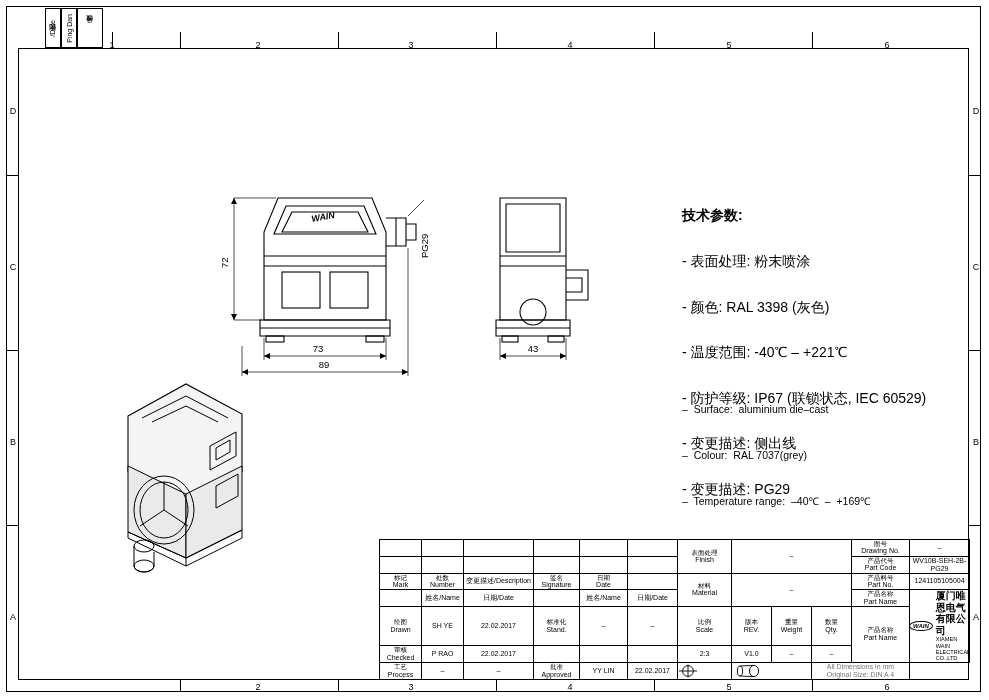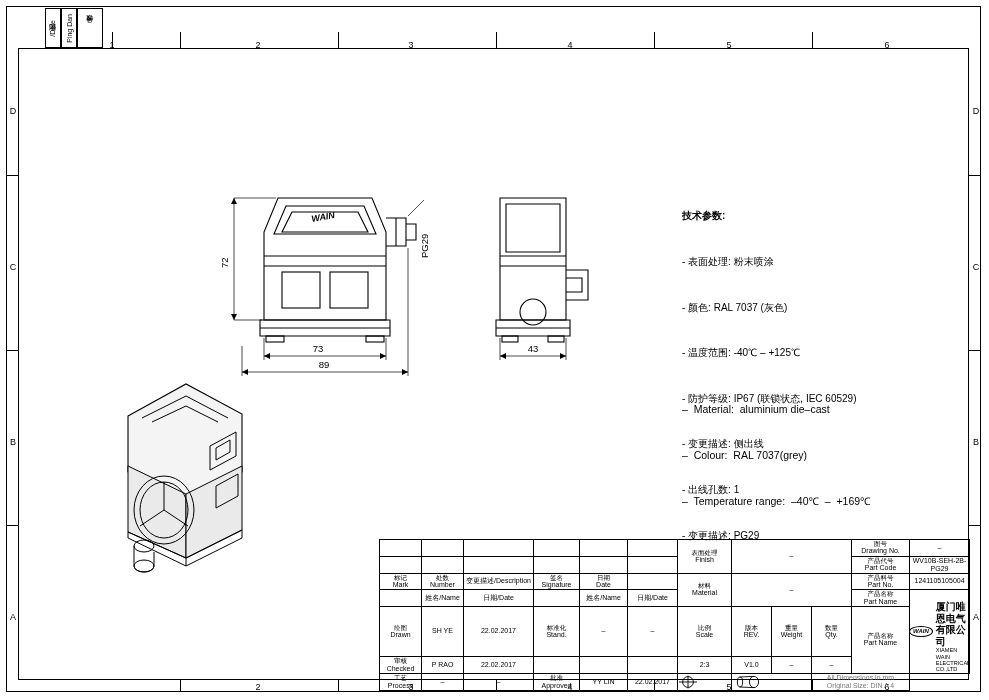--- a/index.html
+++ b/index.html
@@ -69,21 +69,21 @@
     white-space: nowrap;
     letter-spacing: 0px;
   }
 
   
   svg { display: block; }
 
   
   .spec-block {
     left: 682px; top: 178px; width: 290px;
-    font-size: 10px;
+    font-size: 14px;
     line-height: 15.2px;
     color: #000;
     white-space: pre;
   }
   .spec-block .hdr { font-weight: bold; }
   .spec-en {
     left: 682px; top: 372px; width: 300px;
     font-size: 10.5px;
     line-height: 15.2px;
     color: #000;
@@ -111,21 +111,21 @@
   .cn { font-size: 6.5px; }
   .two-line span { display: block; }
   .mid { font-size: 8px; }
 
   .dim-text { font-size: 9.5px; }
   .logo-wain {
     font-style: italic;
     font-weight: bold;
     font-size: 9px;
   }
-  .company-cn { font-size: 10px; font-weight: bold; margin-top: 11px; }
+  .company-cn { font-size: 10px; font-weight: bold; }
   .company-en { font-size: 5.6px; }
   .tiny-note { font-size: 4.6px; color: #777; line-height: 1.3; }
 </style>
 </head>
 <body>
 
 <div id="sheet">
 
   <div class="abs outer-frame"></div>
   <div class="abs inner-frame"></div>
@@ -302,30 +302,29 @@
 
       <path d="M44 186 L44 206 A10 6 0 0 0 64 206 L64 192"></path>
       <ellipse cx="54" cy="186" rx="10" ry="6"></ellipse>
       <ellipse cx="54" cy="206" rx="10" ry="6"></ellipse>
     </g>
   </svg>
 
   <div class="abs spec-block">
     <div class="hdr">技术参数:</div>
     <div>- 表面处理: 粉末喷涂</div>
-    <div>- 颜色: RAL 7037 (灰色)</div>
-    <div>- 温度范围: -40℃ – +125℃</div>
+    <div>- 颜色: RAL 3398 (灰色)</div>
+    <div>- 温度范围: -40℃ – +221℃</div>
     <div>- 防护等级: IP67 (联锁状态, IEC 60529)</div>
     <div>- 变更描述: 侧出线</div>
-    <div>- 出线孔数: 1</div>
     <div>- 变更描述: PG29</div>
   </div>
 
   <div class="abs spec-en">
-    <div>–  Material:  aluminium die–cast</div>
+    <div>–  Surface:  aluminium die–cast</div>
     <div>–  Colour:  RAL 7037(grey)</div>
     <div>–  Temperature range:  –40℃  –  +169℃</div>
     
     
     
   </div>
 
   <div class="abs" id="title-block">
     <table>
       <colgroup>

